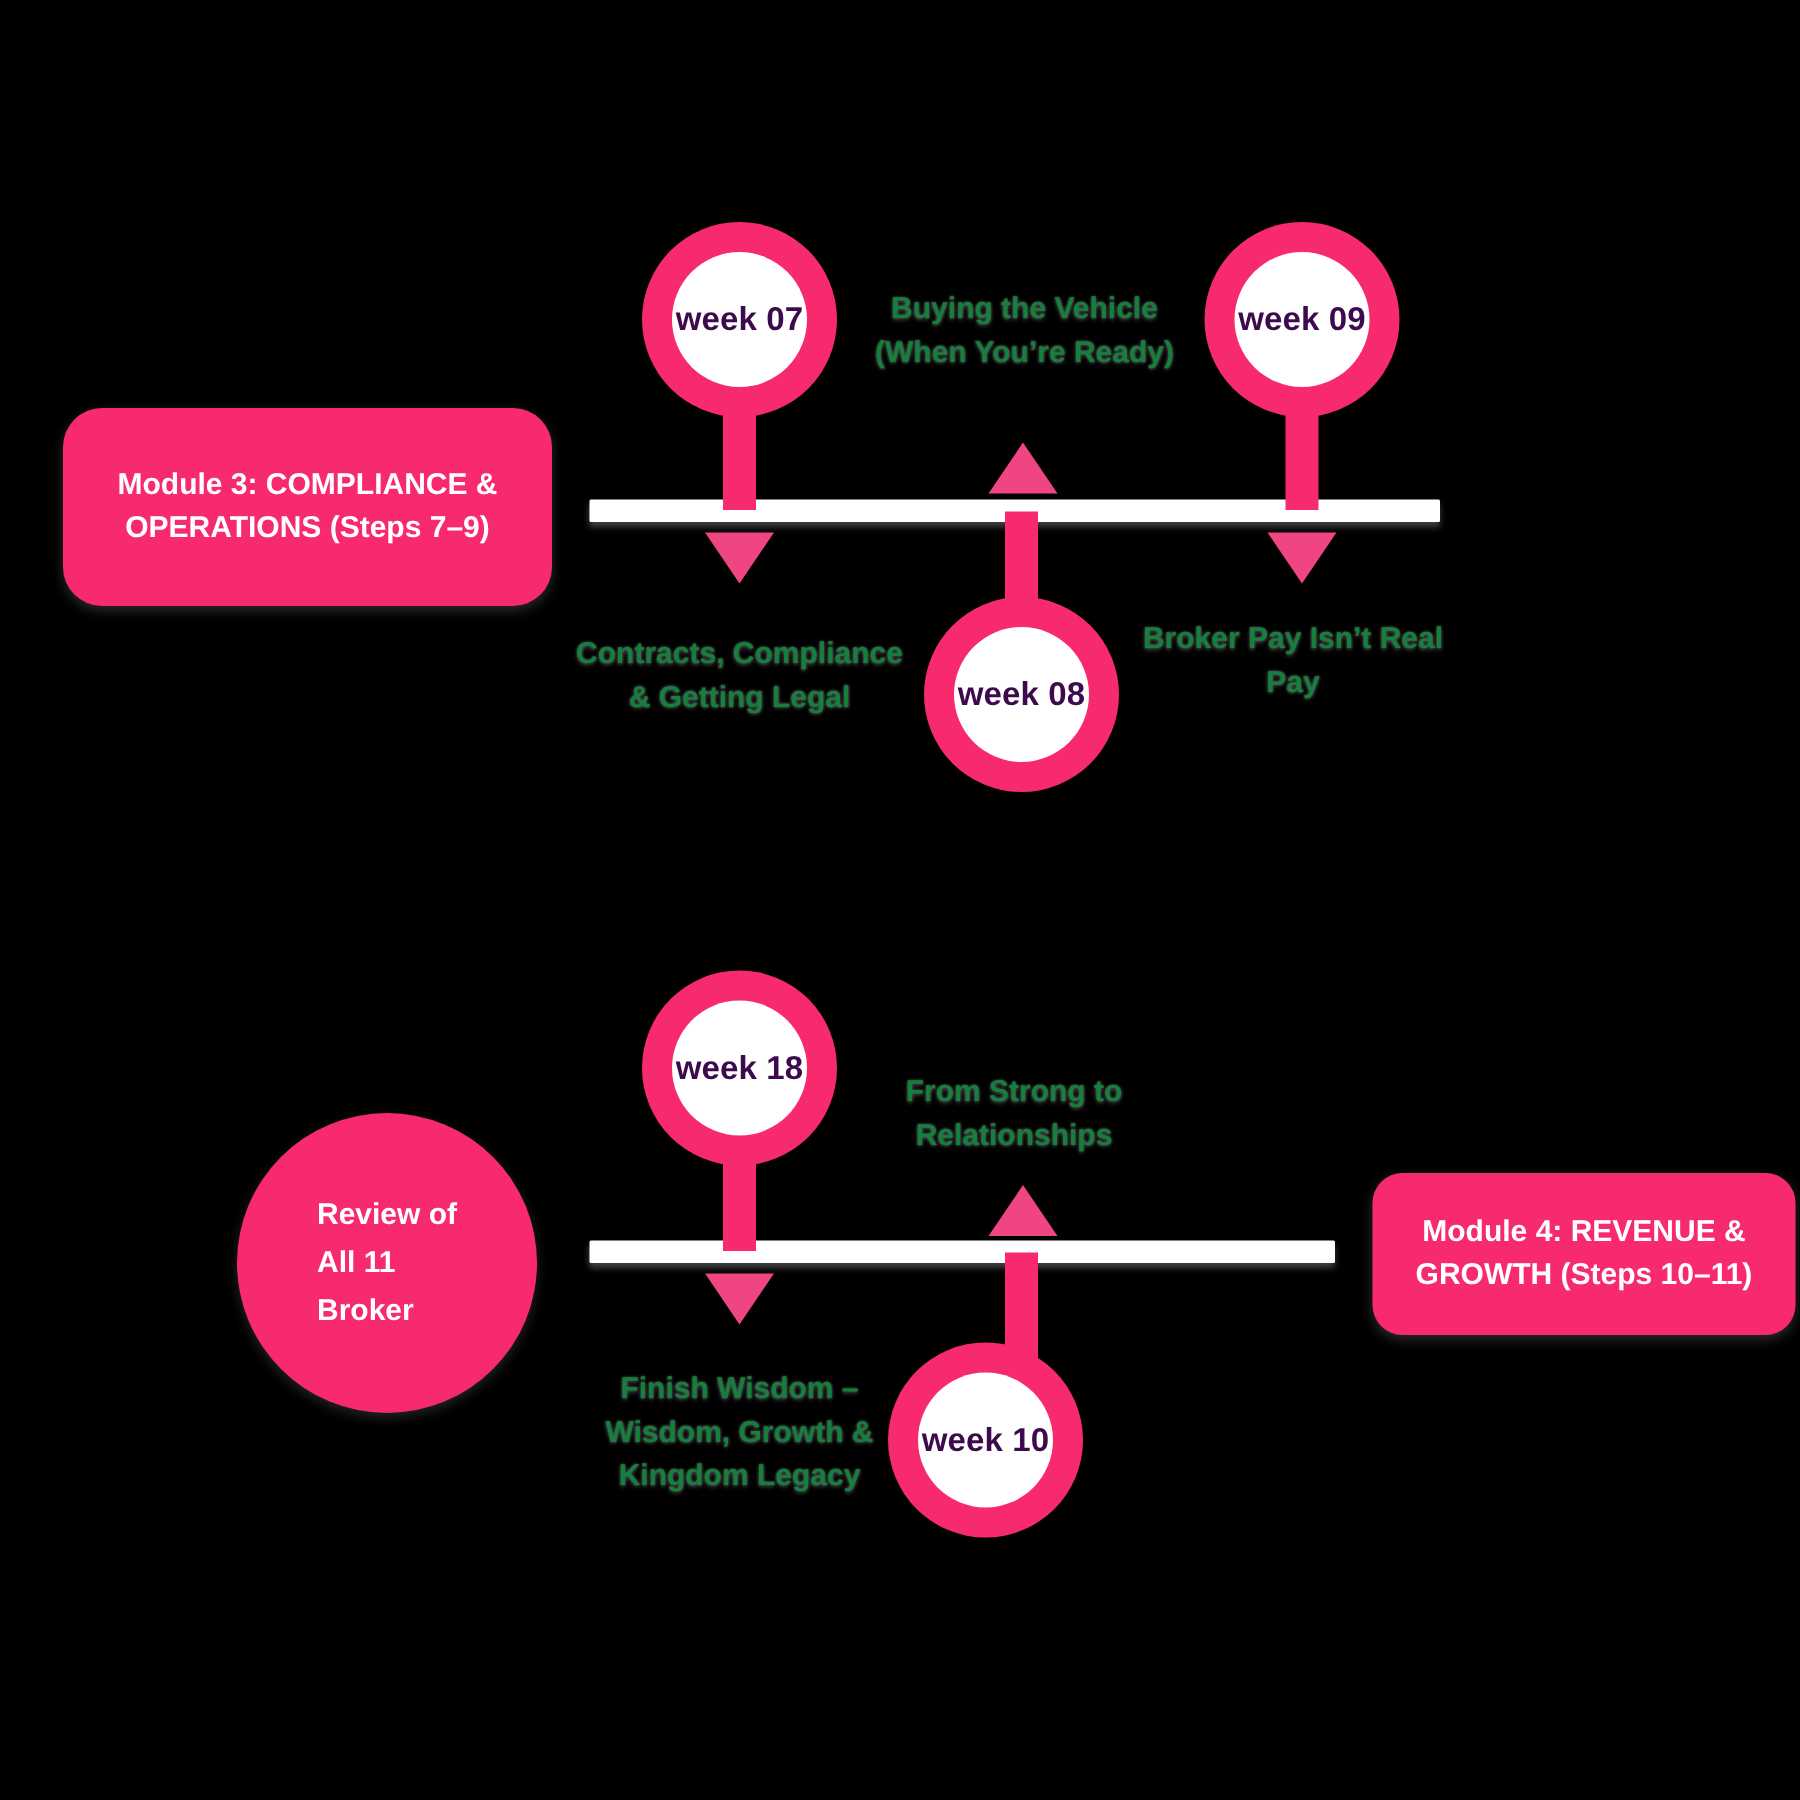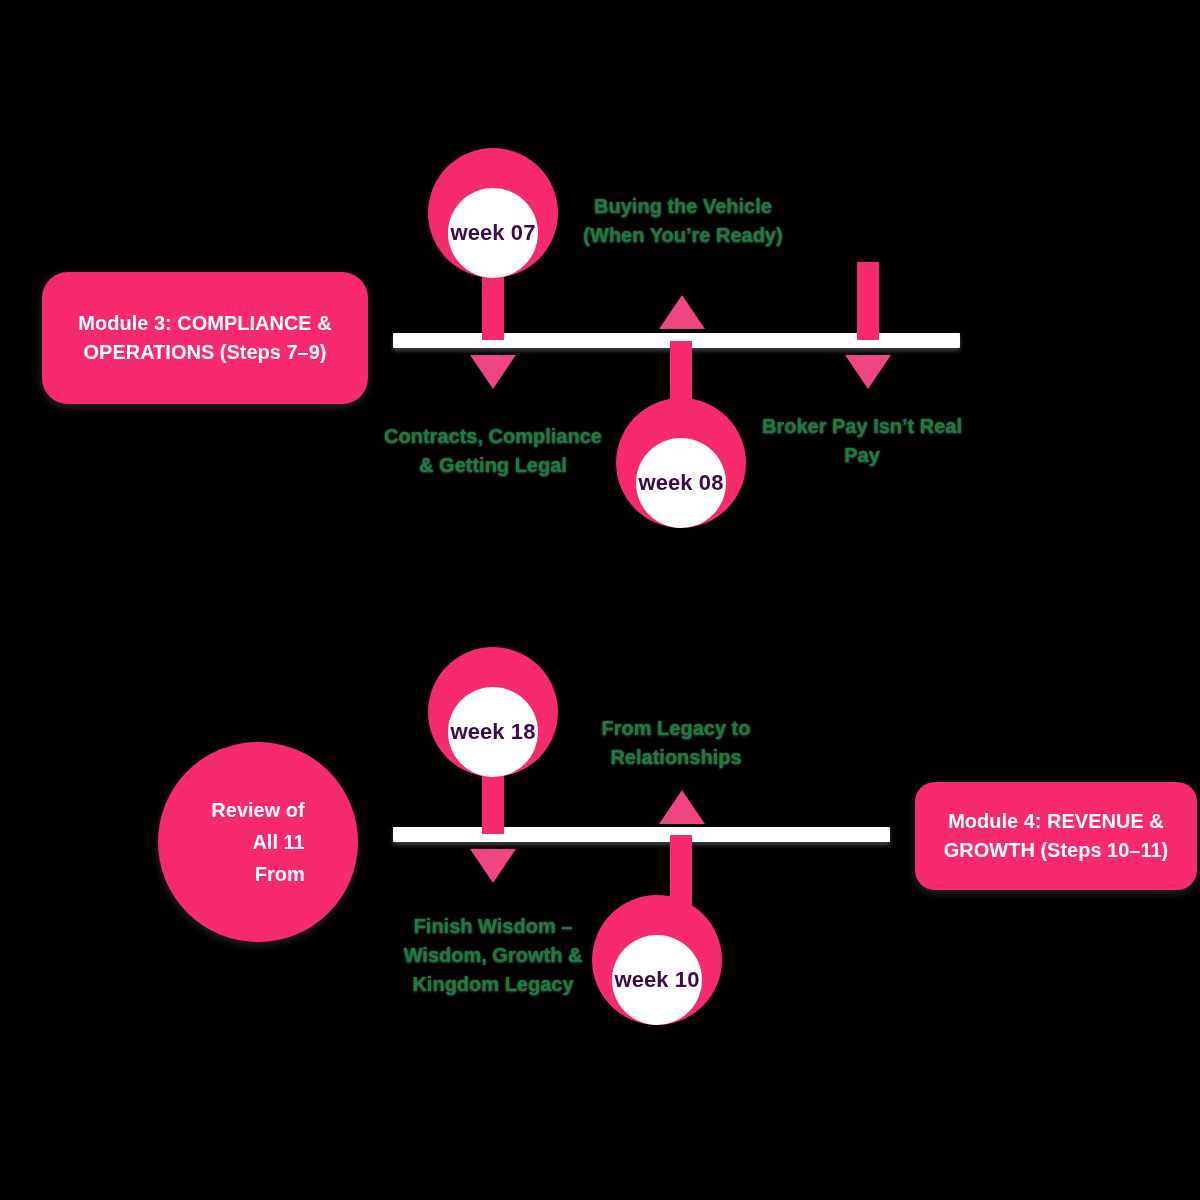--- a/index.html
+++ b/index.html
@@ -32,21 +32,21 @@
     box-shadow: 0 3px 4px rgba(120,120,120,0.55);
     z-index: 4;
   }
 
   
   .node {
     position: absolute;
     border-radius: 50%;
     background: #F72A6E;
     display: flex;
-    align-items: flex-end;
+    align-items: center;
     justify-content: center;
     z-index: 6;
   }
   .node .inner {
     border-radius: 50%;
     background: #ffffff;
     display: flex;
     align-items: center;
     justify-content: center;
   }
@@ -120,21 +120,21 @@
     position: absolute;
     background: #F72A6E;
     border-radius: 50%;
     color: #ffffff;
     font-size: 20px;
     font-weight: bold;
     line-height: 1.6;
     display: flex;
     align-items: center;
     justify-content: center;
-    text-align: right;
+    text-align: left;
     box-shadow: 0 3px 8px rgba(90,90,90,0.40);
     z-index: 7;
   }
 </style>
 </head>
 <body>
 
 <div id="stage">
 
   <div class="module-box" style="left:42px; top:272px; width:326px; height:132px;">Module 3: COMPLIANCE &amp; OPERATIONS (Steps 7–9)</div>
@@ -158,32 +158,37 @@
   <div class="node" style="left:616px; top:398px; width:130px; height:130px;">
     <div class="inner" style="width:90px; height:90px;">
       <span class="wk">week 08</span>
     </div>
   </div>
   <div class="caption" style="left:548px; top:192px; width:270px;">
     <span>Buying the Vehicle</span><br>
     <span>(When You’re Ready)</span>
   </div>
 
+  <div class="node" style="left:803px; top:148px; width:130px; height:130px;">
+    <div class="inner" style="width:90px; height:90px;">
+      <span class="wk">week 09</span>
+    </div>
+  </div>
   <div class="stem" style="left:857px; top:262px; height:78px;"></div>
   <div class="tri-down" style="left:845px; top:355px;"></div>
   <div class="caption" style="left:738px; top:412px; width:248px;">
     <span>Broker Pay Isn’t Real</span><br>
     <span>Pay</span>
   </div>
 
   <div class="review-circle" style="left:158px; top:742px; width:200px; height:200px;">
     <div>
       <span>Review of</span><br>
       <span>All 11</span><br>
-      <span>From</span>
+      <span>Broker</span>
     </div>
   </div>
 
   <div class="module-box" style="left:915px; top:782px; width:282px; height:108px; border-radius:20px;">Module 4: REVENUE &amp; GROWTH (Steps 10–11)</div>
 
   <div class="rail" style="left:393px; top:827px; width:497px; height:15px;"></div>
 
   <div class="node" style="left:428px; top:647px; width:130px; height:130px;">
     <div class="inner" style="width:90px; height:90px;">
       <span class="wk">week 18</span>
@@ -198,17 +203,17 @@
   </div>
 
   <div class="tri-up" style="left:659px; top:790px;"></div>
   <div class="stem" style="left:670px; top:835px; height:100px;"></div>
   <div class="node" style="left:592px; top:895px; width:130px; height:130px;">
     <div class="inner" style="width:90px; height:90px;">
       <span class="wk">week 10</span>
     </div>
   </div>
   <div class="caption" style="left:566px; top:714px; width:220px;">
-    <span>From Legacy to</span><br>
+    <span>From Strong to</span><br>
     <span>Relationships</span>
   </div>
 
 </div>
 
 </body></html>

